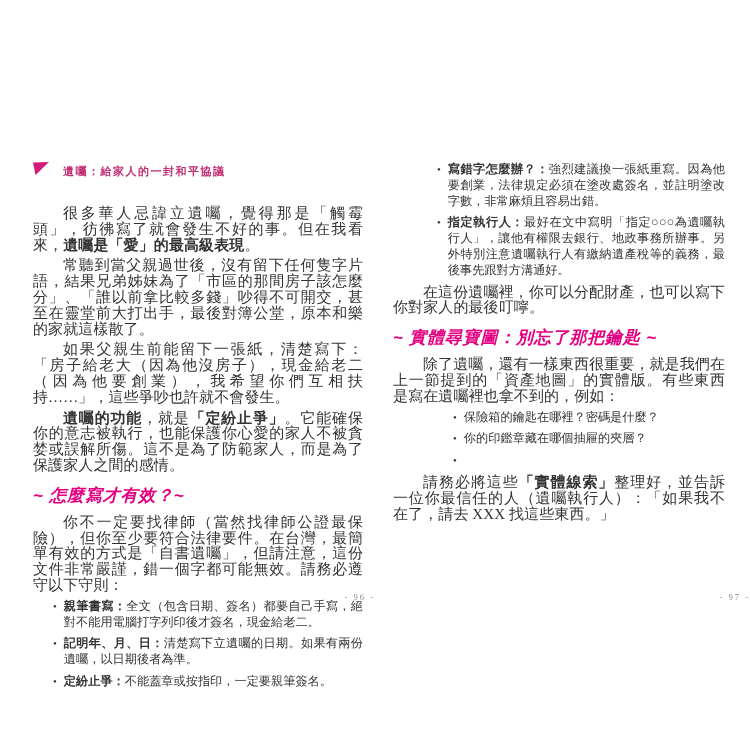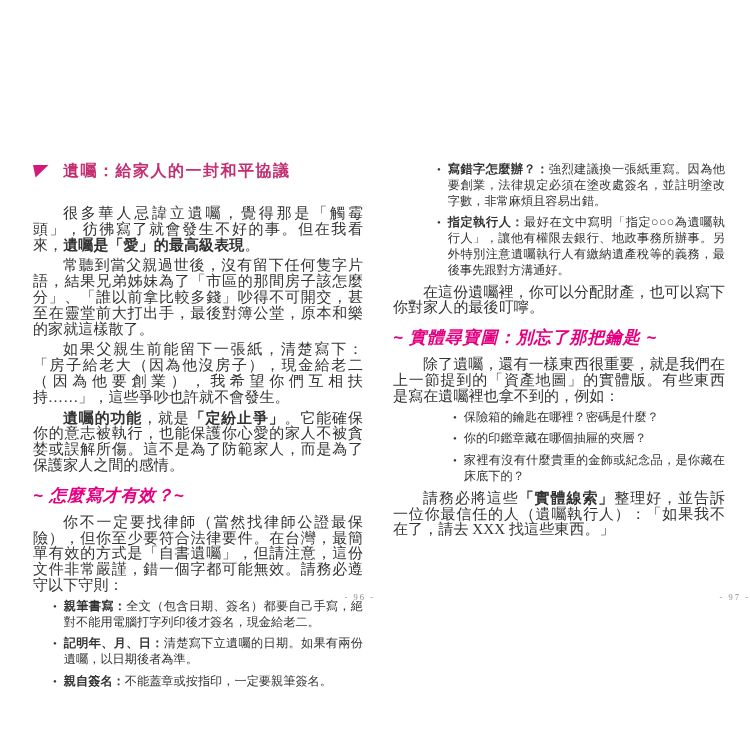--- a/index.html
+++ b/index.html
@@ -22,24 +22,24 @@
     top: 140px;
     width: 375px;
     height: 478px;
     box-sizing: border-box;
   }
   .page-left  { left: 0;     padding: 22px 12px 0 33px; }
   .page-right { left: 375px; padding: 22px 25px 0 18px; }
 
   .title {
     display: flex;
-    align-items: center;
+    align-items: flex-start;
     gap: 14px;
     margin: 0 0 26px 0;
-    font-size: 16px;
+    font-size: 11px;
     line-height: 18px;
     font-weight: bold;
     color: var(--title-color, #c22f72);
     letter-spacing: 1.5px;
   }
   .flag {
     flex: 0 0 auto;
     width: 16px;
     height: 13px;
     background: var(--icon-color, #d41a78);
@@ -116,21 +116,21 @@
         <div class="li li1">
           <span class="marker">•</span>
           <span class="li-text"><span class="b">親筆書寫：</span><span>全文（包含日期、簽名）都要自己手寫，絕對不能用電腦打字列印後才簽名，現金給老二。</span></span>
         </div>
         <div class="li li1">
           <span class="marker">•</span>
           <span class="li-text"><span class="b">記明年、月、日：</span><span>清楚寫下立遺囑的日期。如果有兩份遺囑，以日期後者為準。</span></span>
         </div>
         <div class="li li1">
           <span class="marker">•</span>
-          <span class="li-text"><span class="b">親自簽名：</span><span>不能蓋章或按指印，一定要親筆簽名。</span></span>
+          <span class="li-text"><span class="b">定紛止爭：</span><span>不能蓋章或按指印，一定要親筆簽名。</span></span>
         </div>
       </div>
     <div class="pagenum">- 96 -</div>
   </section>
 
   <section class="page page-right">
     <div class="blocks">
         <div class="li li1">
           <span class="marker">•</span>
           <span class="li-text"><span class="b">寫錯字怎麼辦？：</span><span>強烈建議換一張紙重寫。因為他要創業，法律規定必須在塗改處簽名，並註明塗改字數，非常麻煩且容易出錯。</span></span>
@@ -145,20 +145,19 @@
         <div class="li li2">
           <span class="marker">•</span>
           <span class="li-text"><span>保險箱的鑰匙在哪裡？密碼是什麼？</span></span>
         </div>
         <div class="li li2">
           <span class="marker">•</span>
           <span class="li-text"><span>你的印鑑章藏在哪個抽屜的夾層？</span></span>
         </div>
         <div class="li li2">
           <span class="marker">•</span>
-          <span class="li-text"><span>家裡有沒有什麼貴重的金飾或紀念品，是你藏在床底下的？</span></span>
         </div>
         <p class="p"><span>請務必將這些</span><span class="b">「實體線索」</span><span>整理好，並告訴一位你最信任的人（遺囑執行人）：「如果我不在了，請去 XXX 找這些東西。」</span></p>
       </div>
     <div class="pagenum">- 97 -</div>
   </section>
 
 </div>
 
 </body></html>

